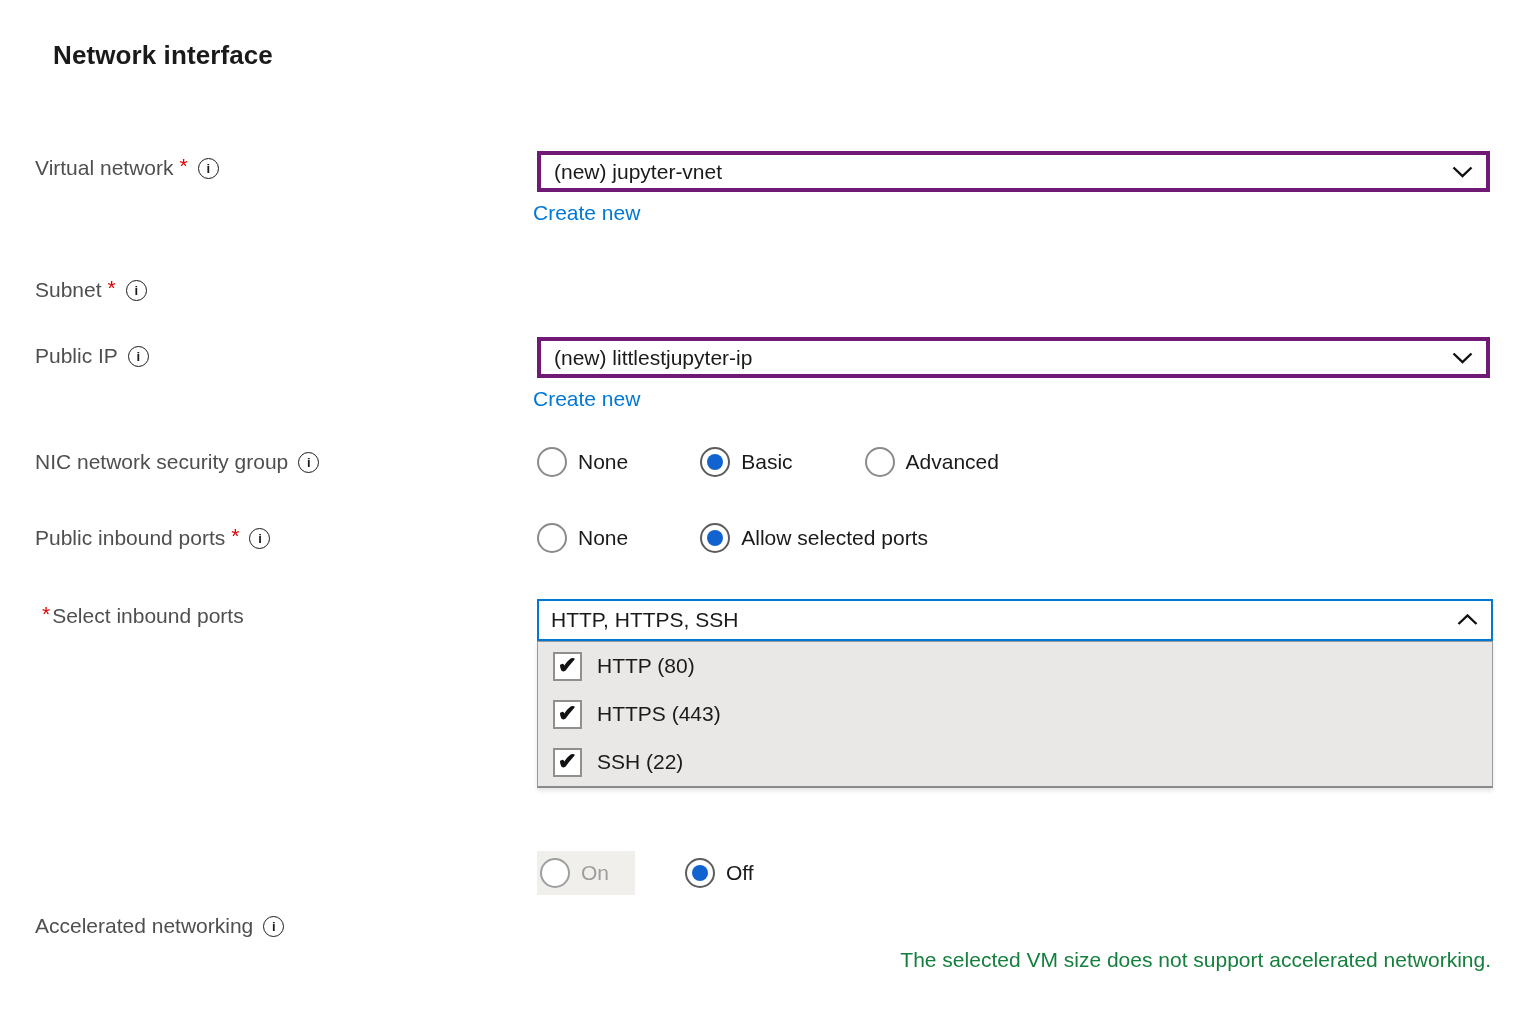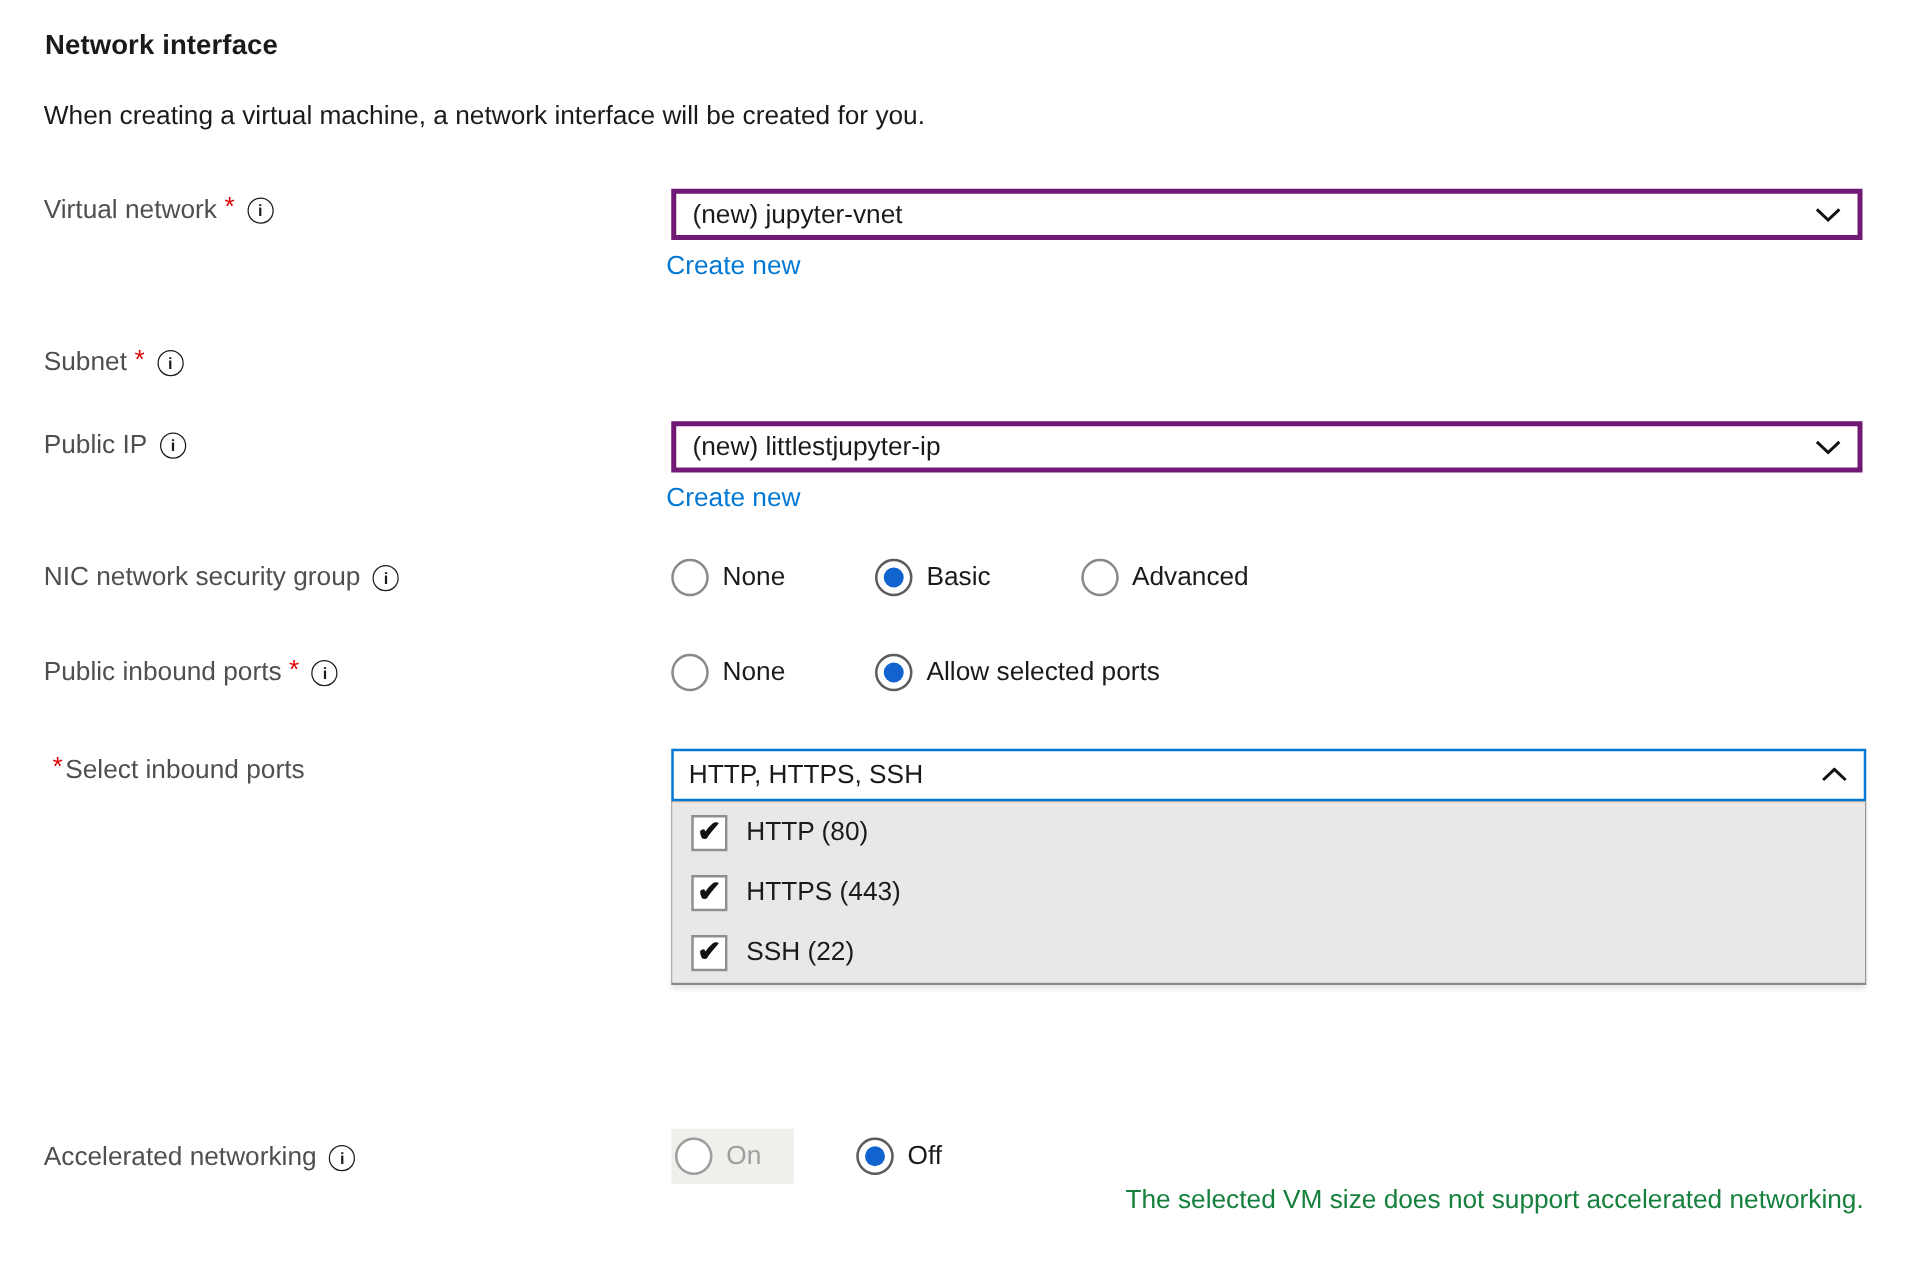--- a/index.html
+++ b/index.html
@@ -4,22 +4,22 @@
 <style>
   html,body{margin:0;padding:0;background:#ffffff;}
   body{
     width:1532px;height:1024px;position:relative;overflow:hidden;
     font-family:"Liberation Sans", sans-serif;color:#1a1a1a;
     -webkit-font-smoothing:antialiased;
   }
   .stage{position:absolute;inset:0;}
 
   .title{
-    position:absolute;left:35px;top:22px;margin:1px;
-    font-size:22px;font-weight:700;color:#1a1a1a;letter-spacing:0.1px;
+    position:absolute;left:35px;top:22px;margin:18px;
+    font-size:26px;font-weight:700;color:#1a1a1a;letter-spacing:0.1px;
   }
   .desc{
     position:absolute;left:35px;top:81px;margin:0;
     font-size:21px;color:#1a1a1a;
   }
 
   .label{
     position:absolute;left:35px;height:28px;
     display:flex;align-items:center;
     font-size:21px;color:#4f4f4f;white-space:nowrap;
@@ -98,21 +98,20 @@
     position:absolute;right:41px;top:948px;
     font-size:21px;color:#15803d;white-space:nowrap;
   }
 </style>
 </head>
 <body>
 
 <div class="stage">
 
   <h1 class="title">Network interface</h1>
-  <p class="desc">When creating a virtual machine, a network interface will be created for you.</p>
 
   <div class="label" style="top:154px">
     <span class="txt">Virtual network</span>
     <span class="req">*</span>
     <span class="info">i</span>
   </div>
   <div class="select" style="top:151px">
     <span>(new) jupyter-vnet</span>
     <svg class="chev" width="21" height="12" viewBox="0 0 21 12">
         <polyline points="1.5,1.5 10.5,10 19.5,1.5" fill="none" stroke="#111" stroke-width="2.4"></polyline>
@@ -201,21 +200,21 @@
           <span class="mark">✔</span>
         </span>
       <span>SSH (22)</span>
     </div>
   </div>
 
   <div class="label" style="top:912px">
     <span class="txt">Accelerated networking</span>
     <span class="info">i</span>
   </div>
-  <div class="radio-row" style="top:903px">
+  <div class="radio-row" style="top:851px">
     <label class="radio-opt disabled">
       <span class="radio"></span>
       <span>On</span>
     </label>
     <label class="radio-opt checked">
       <span class="radio"></span>
       <span>Off</span>
     </label>
   </div>
   <div class="note">The selected VM size does not support accelerated networking.</div>

